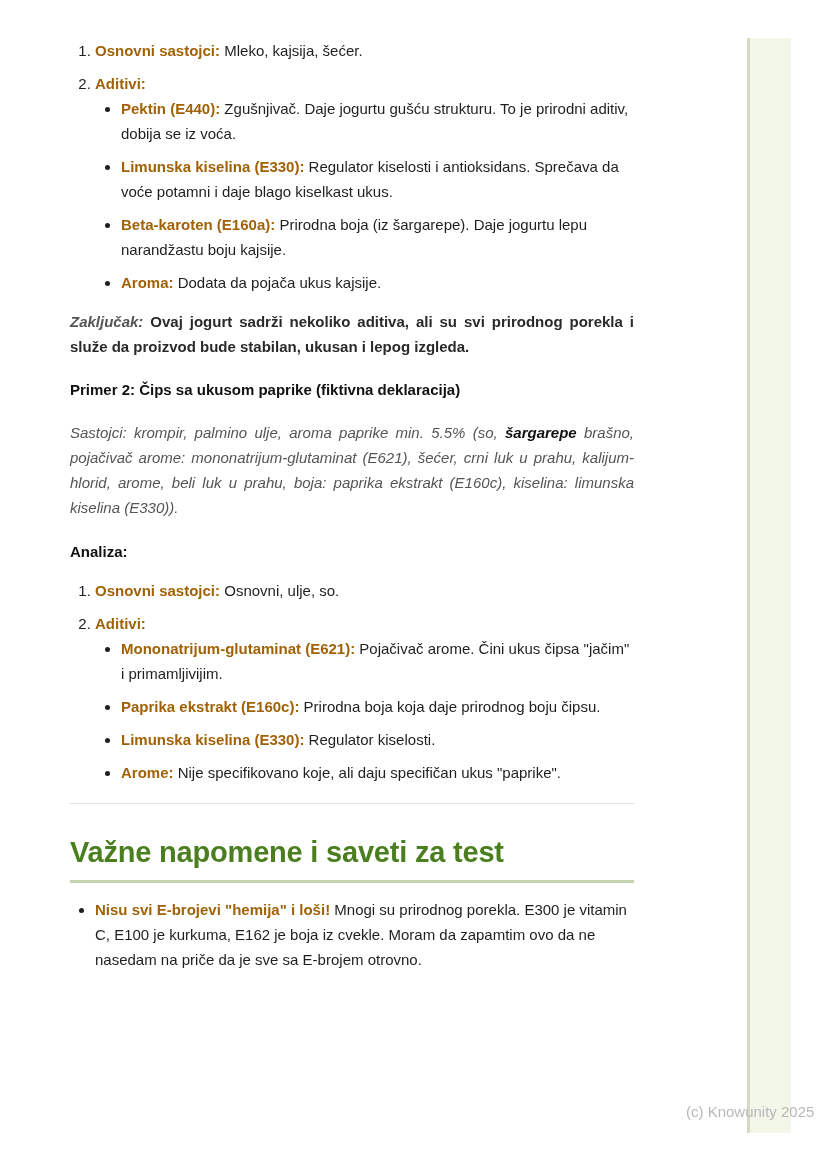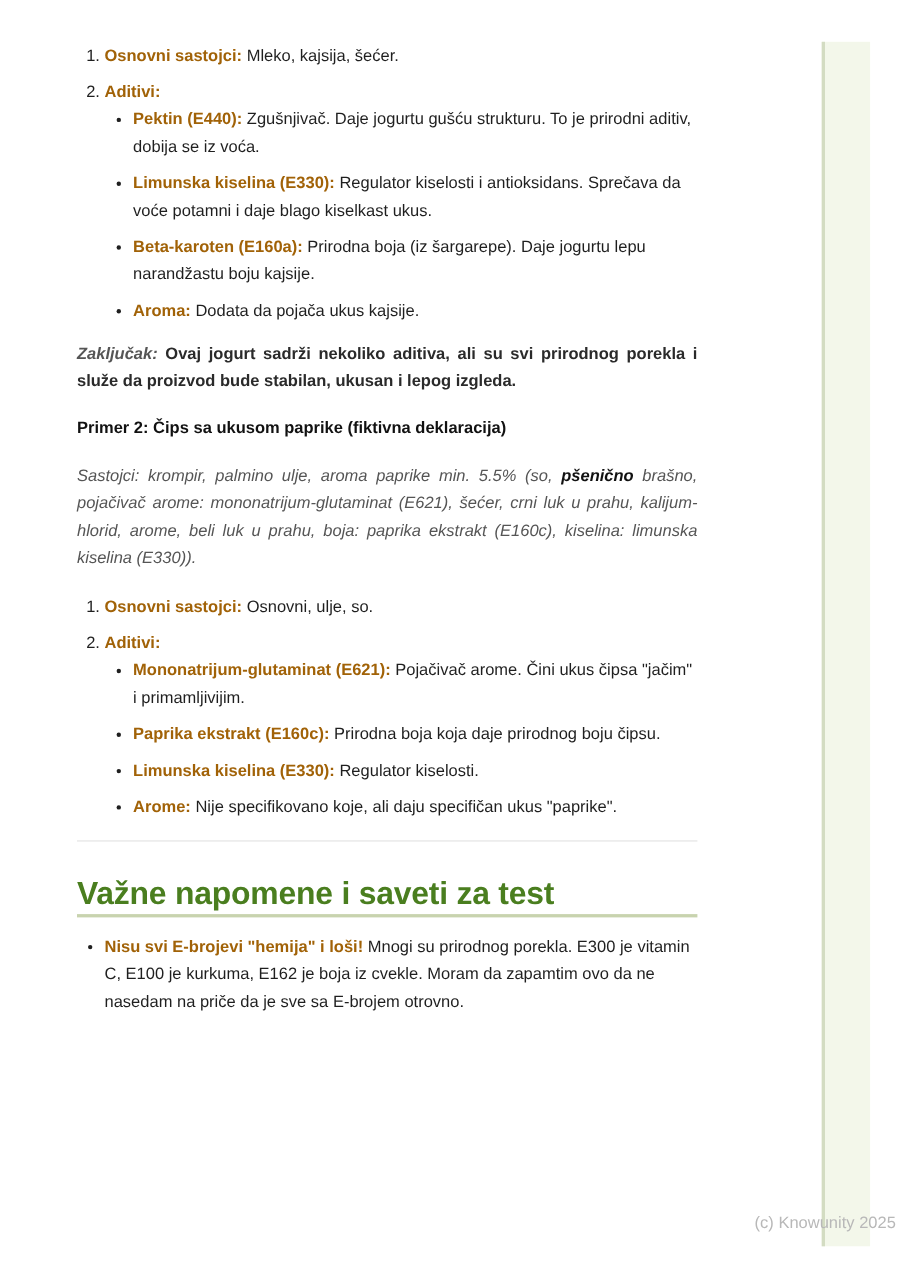--- a/index.html
+++ b/index.html
@@ -90,20 +90,21 @@
       border-top: 1px solid #e2e2e2;
       margin: 18px 0 30px 0;
       width: 564px;
     }
     h2.section-heading {
       margin: 0;
       font-size: 29px;
       line-height: 36px;
       font-weight: bold;
       color: #4a7e1f;
+      padding-bottom: 10px;
       border-bottom: 3px solid #c8d3ae;
       letter-spacing: -0.2px;
     }
     ul.tips {
       margin: 14px 0 0 0;
       padding-left: 25px;
       list-style: disc;
     }
     ul.tips li {
       margin: 0;
@@ -148,23 +149,24 @@
     </li>
   </ol>
 
   <p class="conclusion">
     <span class="label">Zaključak:</span><span> Ovaj jogurt sadrži nekoliko aditiva, ali su svi prirodnog porekla i služe da proizvod bude stabilan, ukusan i lepog izgleda.</span>
   </p>
 
   <p class="subhead">Primer 2: Čips sa ukusom paprike (fiktivna deklaracija)</p>
 
   <p class="ingredients">
-    <span>Sastojci: krompir, palmino ulje, aroma paprike min. 5.5% (so, </span><b>pšenično</b><span> brašno, pojačivač arome: mononatrijum-glutaminat (E621), šećer, crni luk u prahu, kalijum-hlorid, arome, beli luk u prahu, boja: paprika ekstrakt (E160c), kiselina: limunska kiselina (E330)).</span>
+    <span>Sastojci: krompir, palmino ulje, aroma paprike min. 5.5% (so, </span><b>šargarepe</b><span> brašno, pojačivač arome: mononatrijum-glutaminat (E621), šećer, crni luk u prahu, kalijum-hlorid, arome, beli luk u prahu, boja: paprika ekstrakt (E160c), kiselina: limunska kiselina (E330)).</span>
   </p>
 
+  <p class="analysis-label">Analiza:</p>
 
   <ol class="main-list">
     <li>
       <b>Osnovni sastojci:</b><span> Osnovni, ulje, so.</span>
     </li>
     <li>
       <b>Aditivi:</b>
       <ul class="sub-list">
         <li><b>Mononatrijum-glutaminat (E621):</b><span> Pojačivač arome. Čini ukus čipsa "jačim" i primamljivijim.</span></li>
         <li><b>Paprika ekstrakt (E160c):</b><span> Prirodna boja koja daje prirodnog boju čipsu.</span></li>

